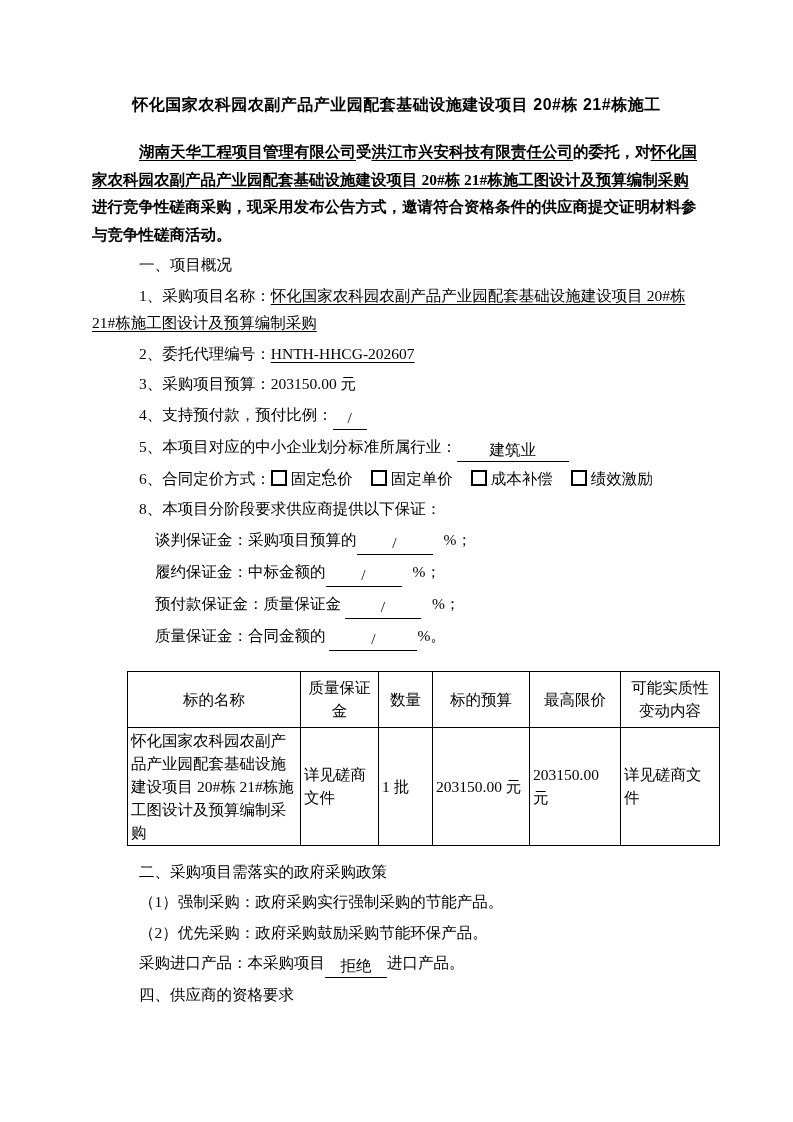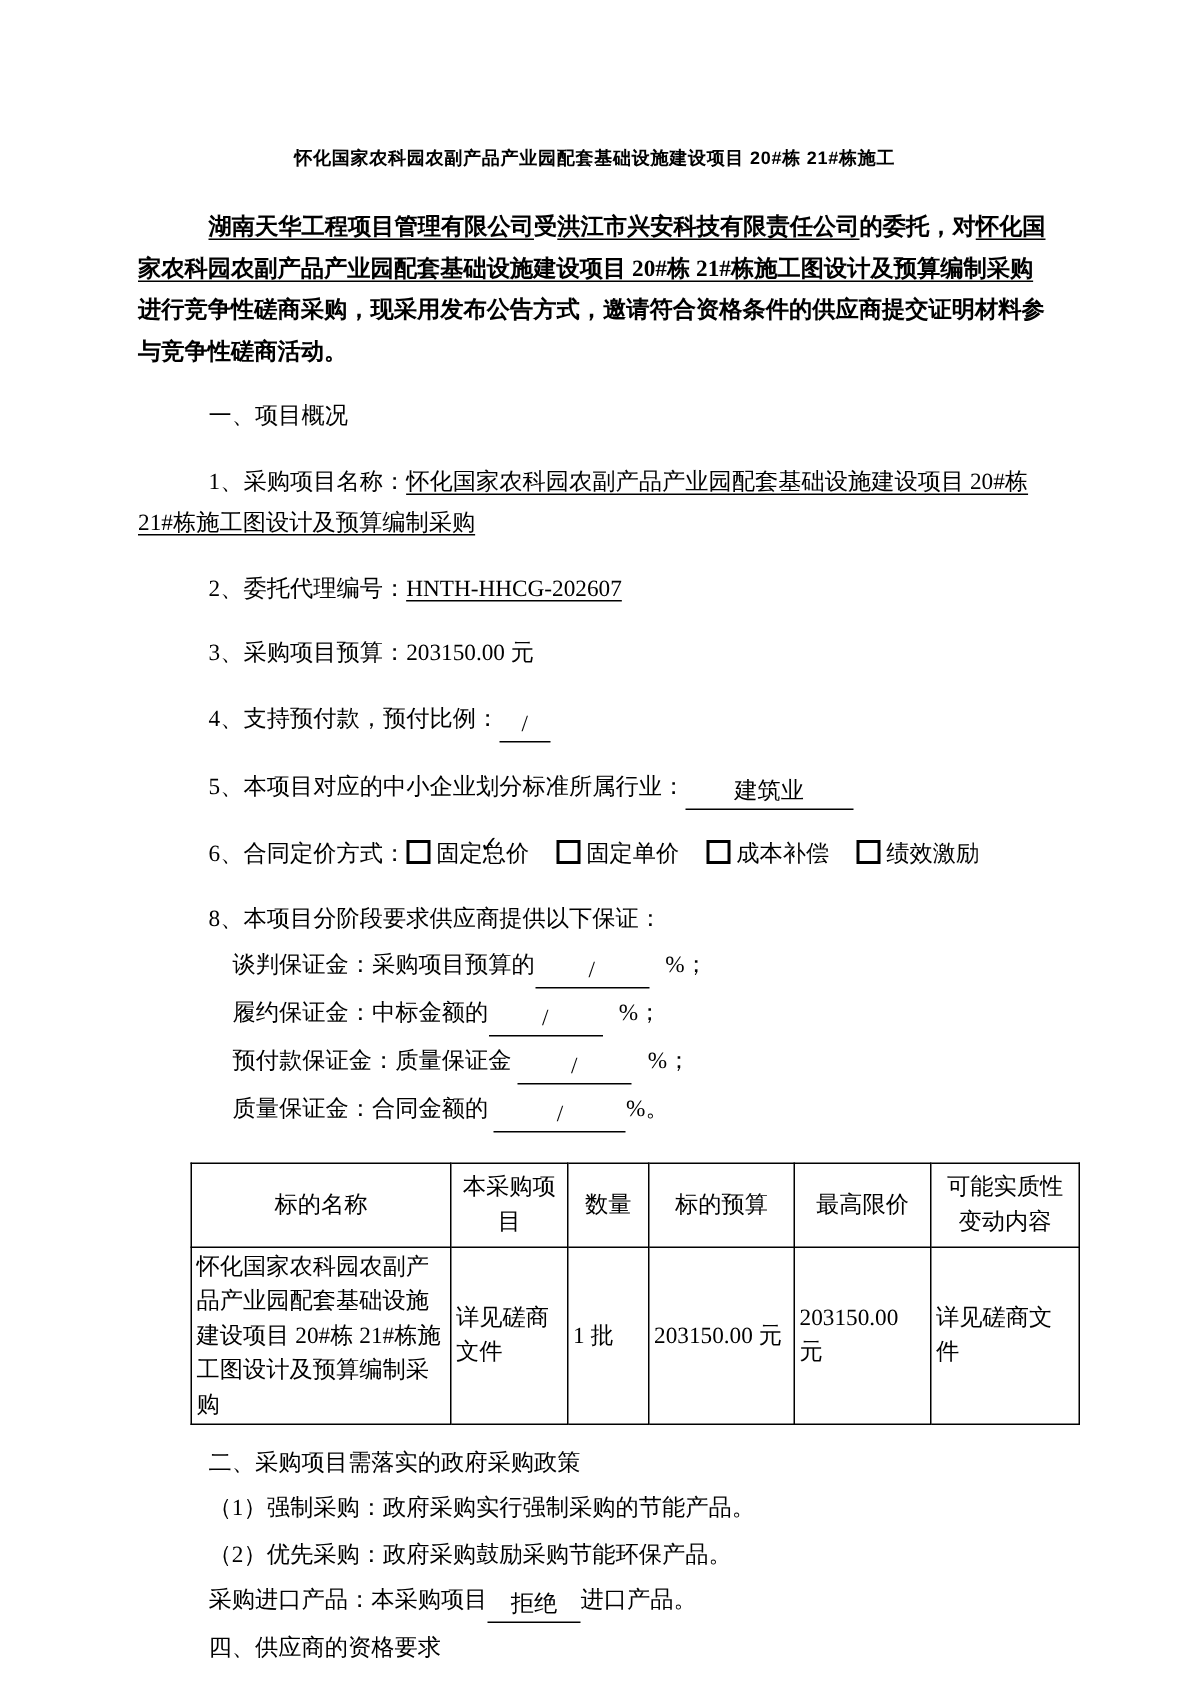--- a/index.html
+++ b/index.html
@@ -11,30 +11,30 @@
     background:#ffffff;
     color:#000;
     padding:82px 92px 0 92px;
     font-family:"Liberation Serif","DejaVu Serif",serif;
     font-size:15.5px;
     line-height:27.5px;
     overflow:hidden;
   }
   h1.doc-title {
     font-family:"Liberation Sans","DejaVu Sans",sans-serif;
-    font-size:12px;
+    font-size:16px;
     font-weight:700;
     letter-spacing:0.5px;
     line-height:46px;
     text-align:center;
     margin:0 0 10px 0;
   }
   p { margin:0; }
   .para { text-indent:47px;font-weight:bold; }
-  .line { margin-top:16px; text-indent:47px; }
+  .line { margin-top:3px; text-indent:47px; }
   .g-line { margin-top:3px; text-indent:63px; }
   .u { text-decoration:underline; text-underline-offset:3px; }
   .blank {
     display:inline-block;
     border-bottom:1px solid #000;
     text-align:center;
     height:22px; line-height:22px;
     vertical-align:-3px;
     text-indent:0;
   }
@@ -110,21 +110,21 @@
       <col style="width:173px">
         <col style="width:78px">
         <col style="width:54px">
       <col style="width:97px">
         <col style="width:91px">
         <col style="width:99px">
     </colgroup>
     <thead>
       <tr>
         <th>标的名称</th>
-        <th>本采购项目</th>
+        <th>质量保证金</th>
         <th>数量</th>
         <th>标的预算</th>
         <th>最高限价</th>
         <th>可能实质性变动内容</th>
       </tr>
     </thead>
     <tbody>
       <tr>
         <td>怀化国家农科园农副产品产业园配套基础设施建设项目 20#栋 21#栋施工图设计及预算编制采购</td>
         <td>详见磋商文件</td>

